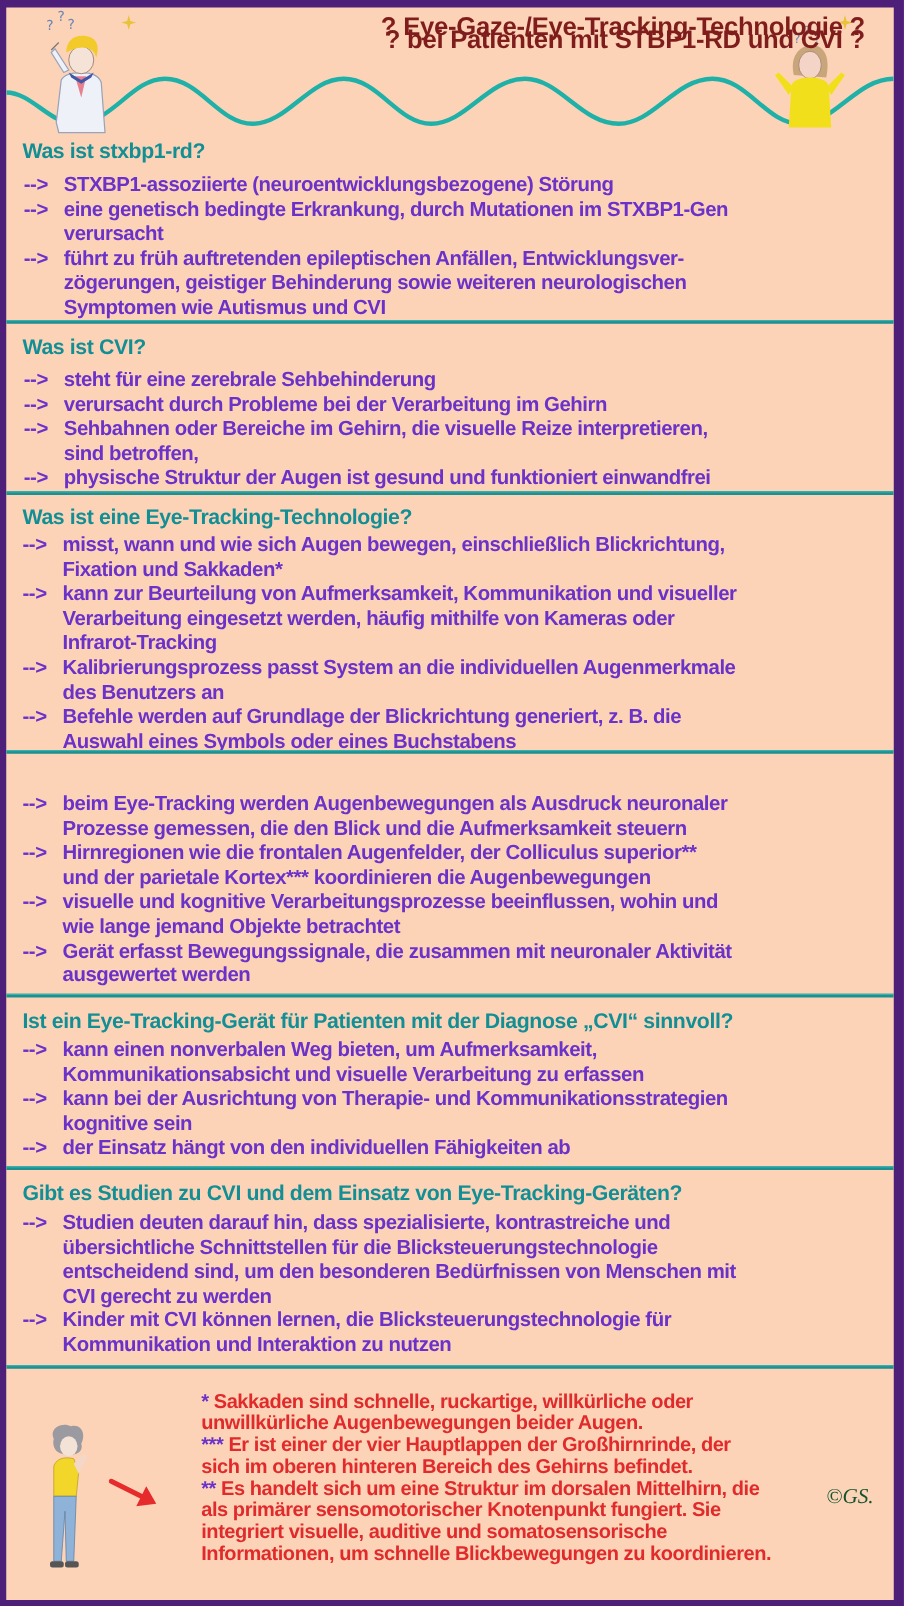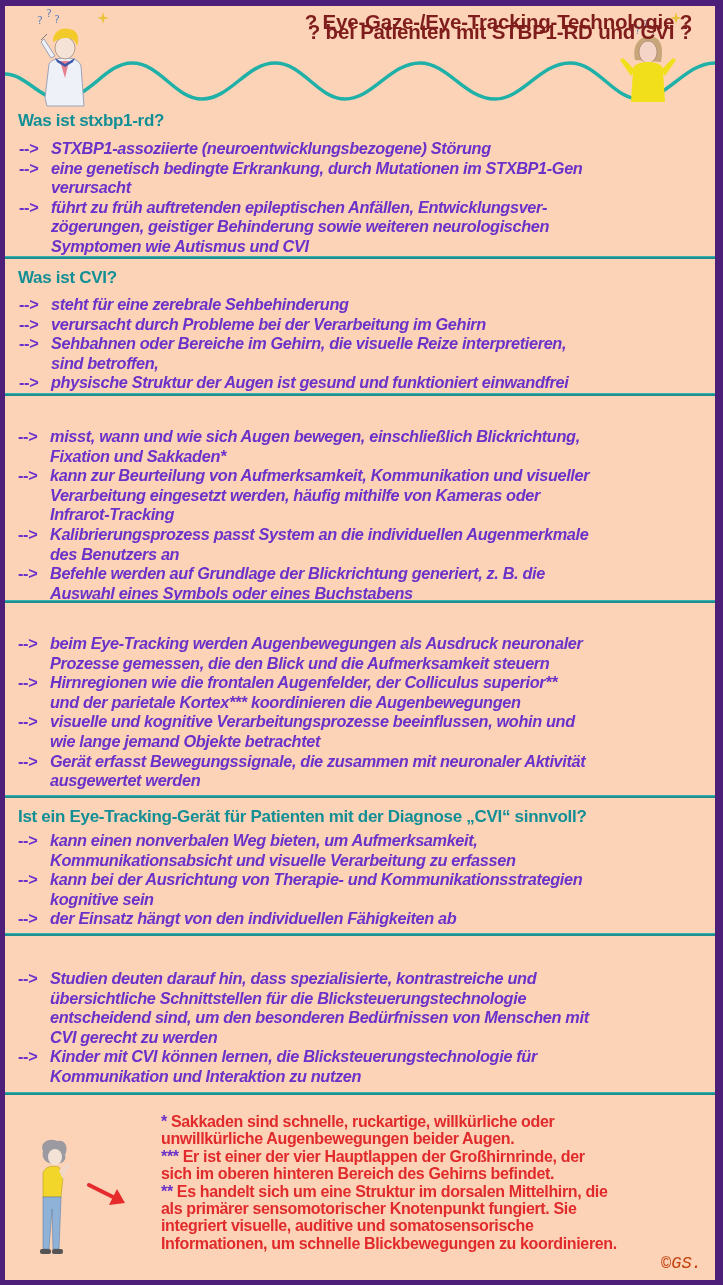--- a/index.html
+++ b/index.html
@@ -26,32 +26,32 @@
   .sec-title {
     position: absolute; left: 13px; color: #128f95; font-weight: bold;
     font-size: 17px; letter-spacing: -0.3px; white-space: nowrap;
   }
   .items { position: absolute; left: 14px; right: 6px; }
   .item {
     position: relative; padding-left: 32px; color: #6a32c9; font-weight: bold;
     font-size: 16.3px; line-height: 19.6px; letter-spacing: -0.35px;
   }
   .item .arrow { position: absolute; left: 0; top: 0; }
-  .item .txt { white-space: pre-line; display: block; font-style: italic; }
+  .item .txt { white-space: pre-line; display: block; }
   .foot {
     position: absolute; left: 134px; top: 1107px; width: 575px;
     color: #e02a2b; font-weight: bold; font-size: 16px; line-height: 17.4px;
     letter-spacing: -0.35px;
     margin-left: 22px;
   }
   .foot .star { color: #6a32c9; }
   .foot .line { white-space: pre-line; display: block; }
   .copyright {
-    position: absolute; left: 656px; top: 1248px; color: #c2410c;
-    font-family: Liberation Mono, monospace; font-style: italic; font-size: 17px;
+    position: absolute; left: 656px; top: 1181px; color: #14532d;
+    font-family: Liberation Serif, serif; font-style: italic; font-size: 17px;
   }
 </style>
 </head>
 <body>
 
 <div class="frame">
 
   <div class="header">
     <svg class="wave" width="710" height="104" viewBox="0 0 710 104">
       <path d="M0,68 C20,68 35,93 55,93 C85,93 100,57 127,57 C155,57 170,93 197,93 C225,93 242,57 270,57 C298,57 313,93 340,93 C368,93 385,57 415,57 C443,57 460,93 490,93 C518,93 535,57 565,57 C593,57 608,93 635,93 C663,93 680,57 710,57" fill="none" stroke="#1fb0a8" stroke-width="3.5"></path>
@@ -126,20 +126,21 @@
         <span class="txt">Sehbahnen oder Bereiche im Gehirn, die visuelle Reize interpretieren,
 sind betroffen,</span>
       </div>
     <div class="item">
         <span class="arrow">--&gt;</span>
         <span class="txt">physische Struktur der Augen ist gesund und funktioniert einwandfrei</span>
       </div>
   </div>
   <div class="divider" style="top:387px"></div>
 
+  <div class="sec-title" style="top:398px">Was ist eine Eye-Tracking-Technologie?</div>
   <div class="items" style="top:421px;left:13px">
     <div class="item">
         <span class="arrow">--&gt;</span>
         <span class="txt">misst, wann und wie sich Augen bewegen, einschließlich Blickrichtung,
 Fixation und Sakkaden*</span>
       </div>
     <div class="item">
         <span class="arrow">--&gt;</span>
         <span class="txt">kann zur Beurteilung von Aufmerksamkeit, Kommunikation und visueller
 Verarbeitung eingesetzt werden, häufig mithilfe von Kameras oder
@@ -194,20 +195,21 @@
         <span class="txt">kann bei der Ausrichtung von Therapie- und Kommunikationsstrategien
 kognitive sein</span>
       </div>
     <div class="item">
         <span class="arrow">--&gt;</span>
         <span class="txt">der Einsatz hängt von den individuellen Fähigkeiten ab</span>
       </div>
   </div>
   <div class="divider" style="top:927px"></div>
 
+  <div class="sec-title" style="top:939px">Gibt es Studien zu CVI und dem Einsatz von Eye-Tracking-Geräten?</div>
   <div class="items" style="top:963px;left:13px">
     <div class="item">
         <span class="arrow">--&gt;</span>
         <span class="txt">Studien deuten darauf hin, dass spezialisierte, kontrastreiche und
 übersichtliche Schnittstellen für die Blicksteuerungstechnologie
 entscheidend sind, um den besonderen Bedürfnissen von Menschen mit
 CVI gerecht zu werden</span>
       </div>
     <div class="item">
         <span class="arrow">--&gt;</span>

